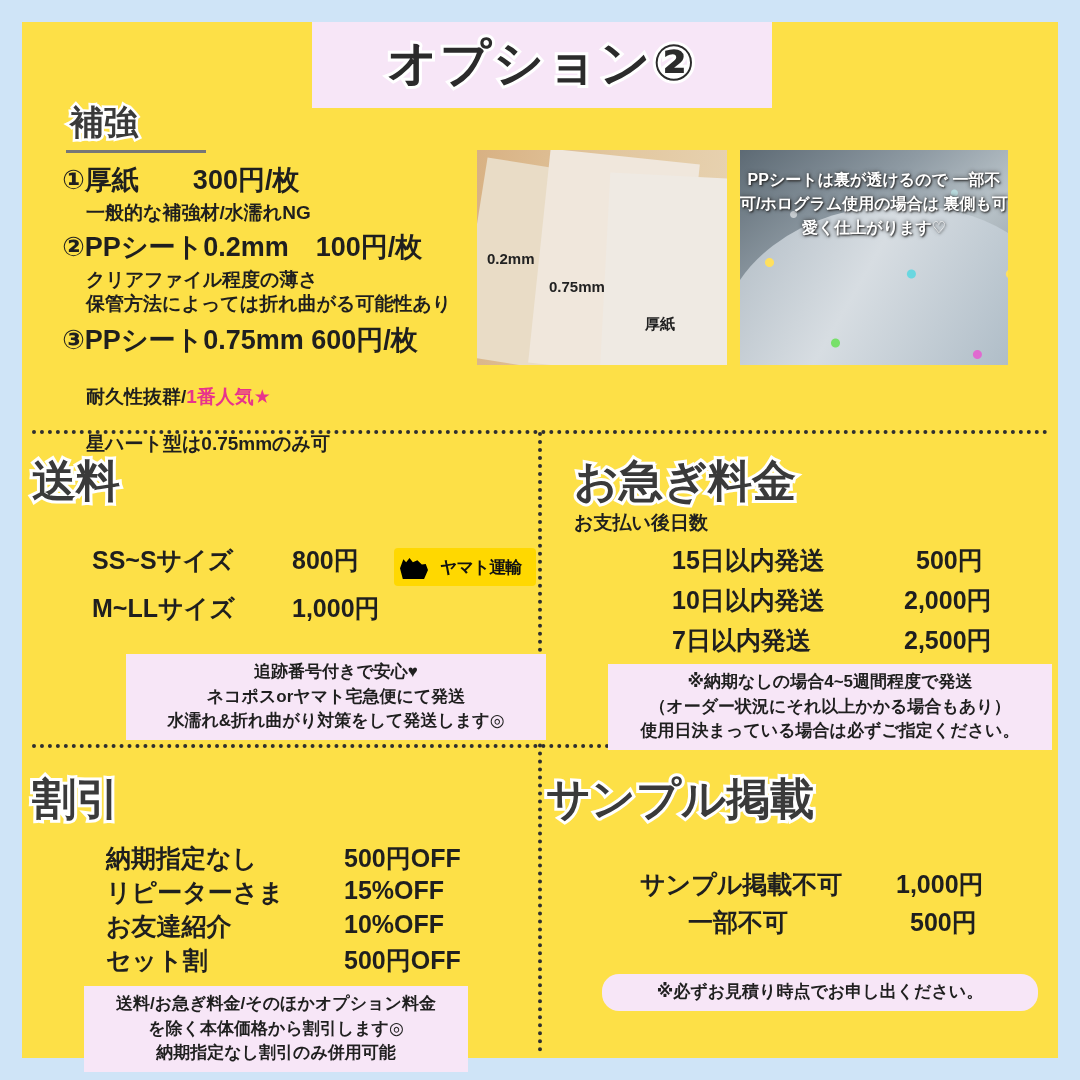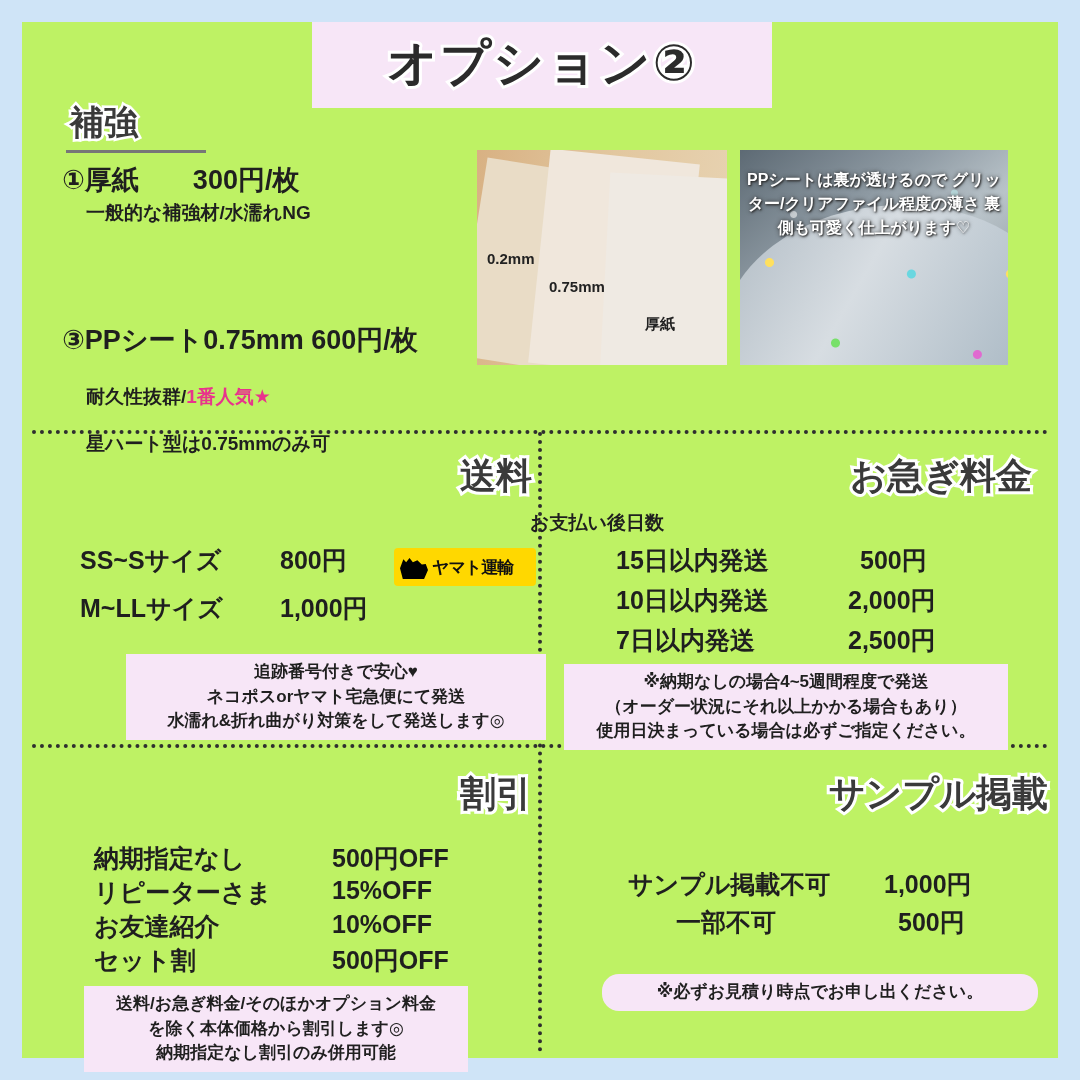--- a/index.html
+++ b/index.html
@@ -5,21 +5,21 @@
   html,body{margin:0;padding:0;}
   body{
     width:1080px;height:1080px;
     background:#cfe4f7;
     font-family:"Liberation Sans","DejaVu Sans",sans-serif;
     overflow:hidden;
   }
   .page{
     position:absolute;left:22px;top:22px;
     width:1036px;height:1036px;
-    background:#bef264;
+    background:#fde047;
     box-sizing:border-box;
   }
   
   .title-band{
     position:absolute;left:290px;top:0;width:460px;height:86px;
     background:#f7e6f7;
   }
   .title-text{
     position:absolute;left:290px;top:8px;width:460px;
     text-align:center;
@@ -90,34 +90,34 @@
   .h-dash{
     position:absolute;left:10px;width:1016px;height:0;
     border-top:4px dotted #2f2f2f;
   }
   .v-dash{
     position:absolute;top:410px;left:516px;width:0;height:620px;
     border-left:4px dotted #2f2f2f;
   }
   
   .qhead{
-    position:absolute;width:100%;text-align:right;
-    font-size:36px;font-weight:bold;color:#3a3a3a;
+    position:absolute;width:100%;text-align:left;
+    font-size:44px;font-weight:bold;color:#3a3a3a;
     -webkit-text-stroke:6px #ffffff;paint-order:stroke fill;
   }
-  .row{position:absolute;font-size:25px;font-weight:bold;color:#1f1f1f;white-space:pre;}
+  .row{position:absolute;font-size:25px;font-weight:bold;color:#1f1f1f;white-space:pre;margin-left:12px;}
   .note{
     position:absolute;background:#f7e6f7;text-align:center;
     font-size:17px;font-weight:bold;color:#1f1f1f;line-height:1.45;
     padding:6px 8px;box-sizing:border-box;white-space:pre-line;
   }
   .yamato{
     position:absolute;left:372px;top:526px;width:142px;height:38px;
     background:#ffd800;border-radius:4px;
-    display:flex;align-items:center;gap:4px;padding-left:6px;box-sizing:border-box;
+    display:flex;align-items:center;gap:12px;padding-left:6px;box-sizing:border-box;
   }
   .yamato .cat{
     width:28px;height:24px;background:#000;
     clip-path:polygon(10% 100%,0 55%,12% 18%,22% 30%,34% 12%,46% 30%,62% 22%,78% 40%,92% 38%,100% 62%,86% 100%);
   }
   .yamato .ytxt{font-size:17px;font-weight:bold;color:#111;letter-spacing:-1px;}
   .small-head{
     position:absolute;width:100%;text-align:left;font-size:19px;font-weight:bold;color:#1f1f1f;
   }
 </style>
@@ -130,20 +130,25 @@
   <div class="title-text">オプション②</div>
 
   <div class="sec-head hokyou-head">補強</div>
   <div class="hokyou-underline"></div>
 
   <div class="item" style="left:40px;top:140px;">
     <div class="main">①厚紙　　300円/枚</div>
     <div class="sub" style="margin-left:24px;">一般的な補強材/水濡れNG</div>
   </div>
 
+  <div class="item" style="left:40px;top:207px;">
+    <div class="main">②PPシート0.2mm　100円/枚</div>
+    <div class="sub" style="margin-left:24px;">クリアファイル程度の薄さ
+保管方法によっては折れ曲がる可能性あり</div>
+  </div>
 
   <div class="item" style="left:40px;top:300px;">
     <div class="main">③PPシート0.75mm 600円/枚</div>
     <div class="sub" style="margin-left:24px;">
       <span>耐久性抜群/</span><span class="pink">1番人気★</span><br>
       <span>星ハート型は0.75mmのみ可</span>
     </div>
   </div>
 
   <div class="photo1">
@@ -151,21 +156,21 @@
     <div class="sheet-b"></div>
     <div class="sheet-c"></div>
     <div class="ph-lab" style="left:10px;top:100px;">0.2mm</div>
     <div class="ph-lab" style="left:72px;top:128px;">0.75mm</div>
     <div class="ph-lab" style="left:168px;top:165px;">厚紙</div>
   </div>
 
   <div class="photo2">
     <div class="holo-shape"></div>
     <div class="cap">PPシートは裏が透けるので
-グリッター/クリアファイル程度の薄さ
+一部不可/ホログラム使用の場合は
 裏側も可愛く仕上がります♡</div>
   </div>
 
   <div class="h-dash" style="top:408px;"></div>
   <div class="h-dash" style="top:722px;"></div>
   <div class="v-dash"></div>
 
   <div style="position:absolute;left:10px;top:430px;width:500px;height:285px;">
     <div class="qhead" style="top:0;">送料</div>
     <div class="row" style="left:48px;top:92px;">SS~Sサイズ</div>
@@ -174,21 +179,21 @@
     <div class="row" style="left:248px;top:140px;">1,000円</div>
     <div class="note" style="left:52px;top:202px;width:420px;margin-left:42px;">追跡番号付きで安心♥
 ネコポスorヤマト宅急便にて発送
 水濡れ&amp;折れ曲がり対策をして発送します◎</div>
   </div>
   <div class="yamato">
     <span class="cat"></span>
     <span class="ytxt">ヤマト運輸</span>
   </div>
 
-  <div style="position:absolute;left:508px;top:430px;width:502px;height:285px;">
+  <div style="position:absolute;left:552px;top:430px;width:502px;height:285px;">
     <div class="qhead" style="top:0;">お急ぎ料金</div>
     <div class="small-head" style="top:58px;">お支払い後日数</div>
     <div class="row" style="left:86px;top:92px;">15日以内発送</div>
     <div class="row" style="left:330px;top:92px;">500円</div>
     <div class="row" style="left:86px;top:132px;">10日以内発送</div>
     <div class="row" style="left:318px;top:132px;">2,000円</div>
     <div class="row" style="left:86px;top:172px;">7日以内発送</div>
     <div class="row" style="left:318px;top:172px;">2,500円</div>
     <div class="note" style="left:34px;top:212px;width:444px;">※納期なしの場合4~5週間程度で発送
 （オーダー状況にそれ以上かかる場合もあり）

